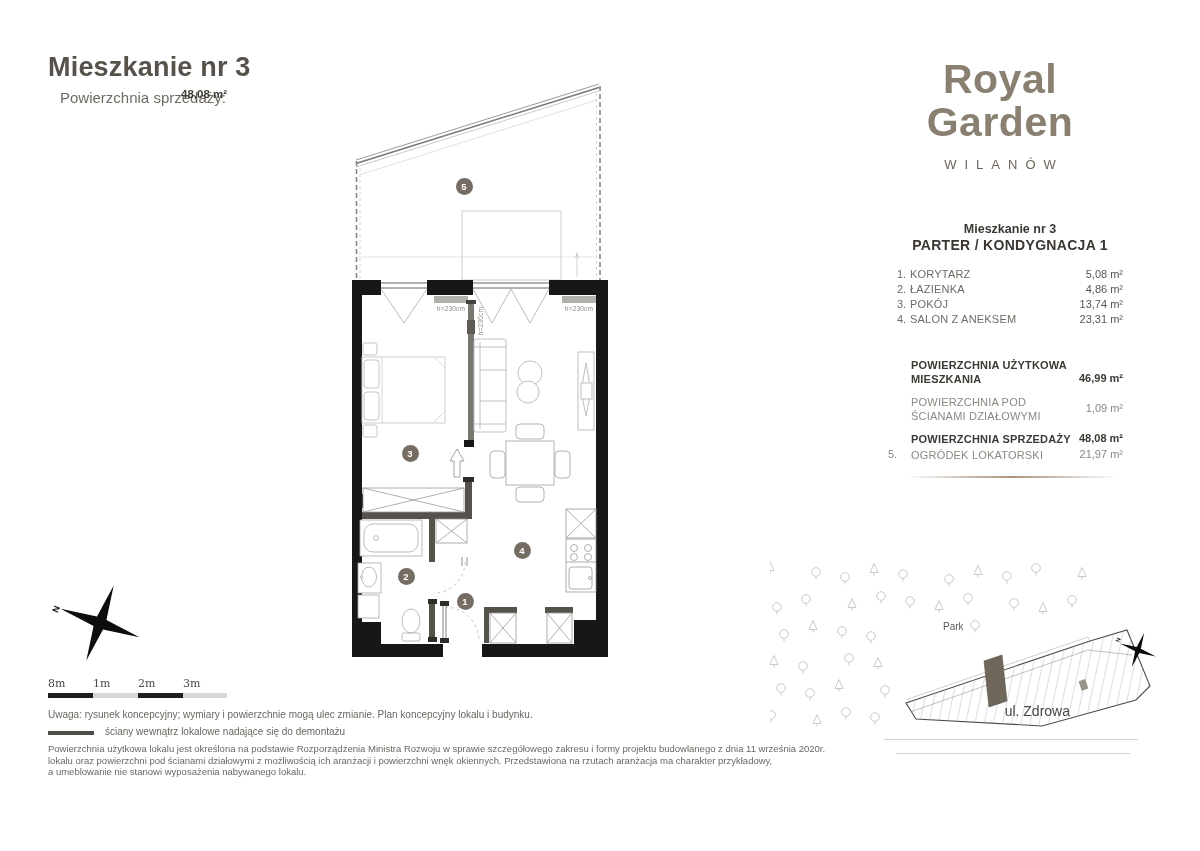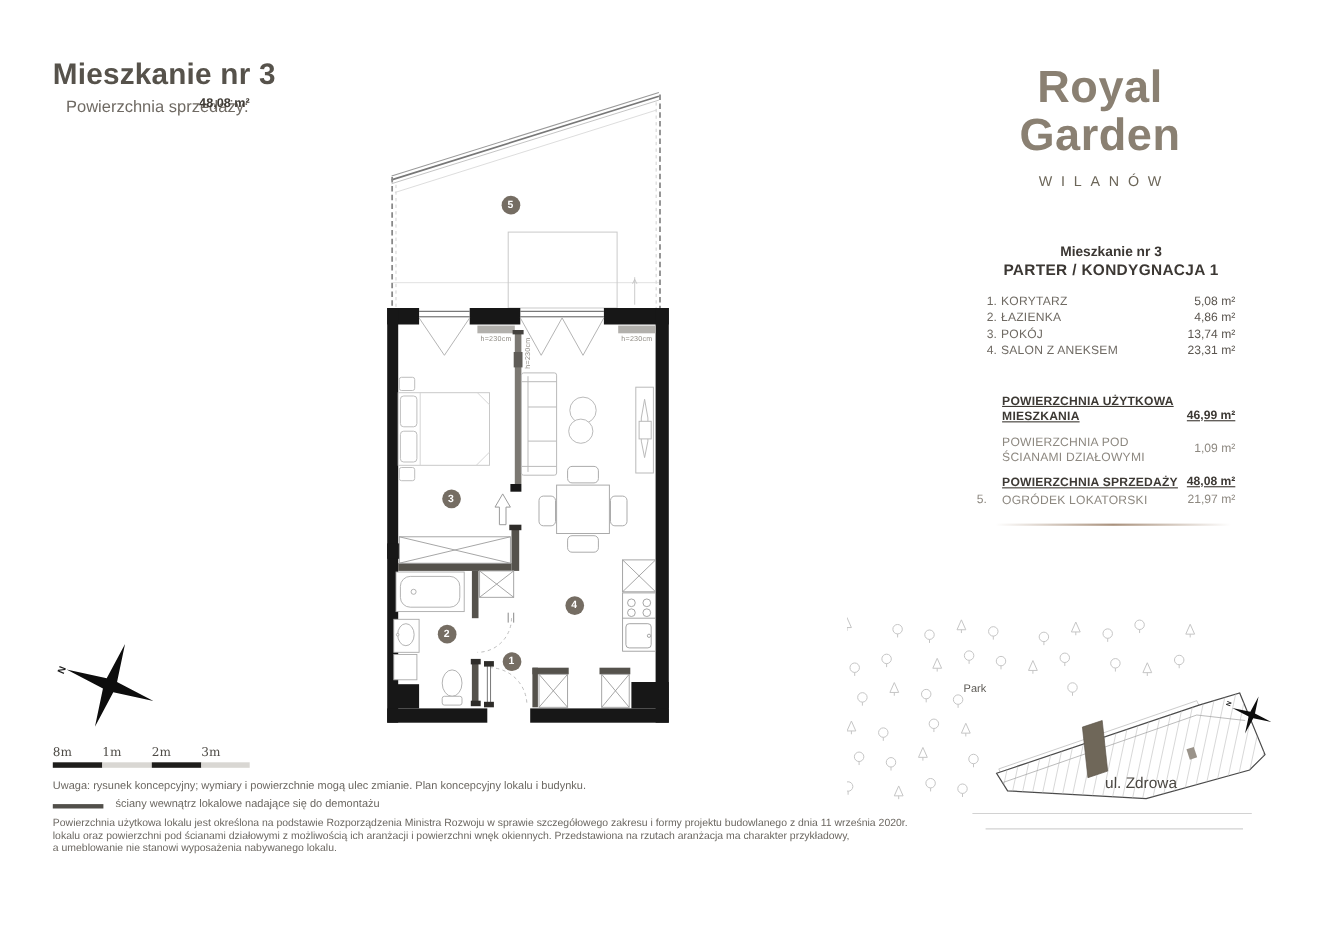--- a/index.html
+++ b/index.html
@@ -21,21 +21,21 @@
   .panel{left:897px;top:222px;width:226px;font-size:11px;}
   .panel .ptitle{position:absolute;left:0;top:0;width:100%;text-align:center;font-weight:700;font-size:12.5px;color:#3b3733;}
   .panel .pfloor{position:absolute;left:0;top:15px;width:100%;text-align:center;font-weight:700;font-size:14px;color:#3b3733;letter-spacing:.3px;}
   .room-row{position:absolute;left:0;width:100%;display:flex;color:#6f6a63;}
   .room-row .no{width:13px;flex:none;}
   .room-row .nm{flex:1;letter-spacing:.2px;}
   .room-row .ar{flex:none;color:#5a554f;}
   .sum-row{position:absolute;left:0;width:100%;}
   .sum-row .lbl{margin-left:14px;line-height:14px;letter-spacing:.2px;}
   .sum-row .val{position:absolute;right:0;}
-  .sum-row.em .lbl,.sum-row.em .val{font-weight:700;color:#3d3934;text-decoration:underline;}
+  .sum-row.em .lbl,.sum-row.em .val{font-weight:700;color:#3d3934;}
   .sum-row.dim .lbl,.sum-row.dim .val{color:#8d8880;}
   .sum-row .no5{position:absolute;left:-9px;top:0;color:#8d8880;}
   .panel-divider{left:905px;top:476px;width:214px;height:2px;
     background:linear-gradient(to right,rgba(186,160,134,0),rgba(148,118,92,.8),rgba(186,160,134,0));}
 
   
   .marker{width:17px;height:17px;border-radius:50%;background:#756d63;color:#fff;
           font-size:9.5px;font-weight:700;line-height:17px;text-align:center;}
   .hlabel{font-size:6.5px;color:#8f8b84;text-align:center;letter-spacing:.2px;}
   .hlabel.vert{transform-origin:0 0;transform:rotate(-90deg);}
@@ -45,21 +45,21 @@
   
   .scale-label{top:677px;font-size:11px;color:#4d4a45;font-family:"DejaVu Serif",serif;}
   .scale-seg{top:693px;height:5px;}
 
   
   .uwaga{left:48px;top:709px;font-size:10px;color:#6b6761;}
   .legend-line{left:48px;top:731px;width:46px;height:4px;background:#514f4a;}
   .legend-text{left:105px;top:726px;font-size:10px;color:#6b6761;}
   .disclaimer{left:48px;top:743px;font-size:9.5px;line-height:11.6px;color:#6b6761;white-space:nowrap;}
 
-  .park{left:876px;top:621px;font-size:10px;color:#5d5a55;}
+  .park{left:943px;top:621px;font-size:10px;color:#5d5a55;}
   .street{left:960px;top:703px;width:110px;text-align:right;font-size:14px;color:#4a4742;}
 </style>
 </head>
 <body>
 
 <div class="page">
 
   <div class="abs title">Mieszkanie nr 3</div>
   <div class="abs area-label">Powierzchnia sprzedaży:</div>
   <div class="abs area-value">48,08 m²</div>

